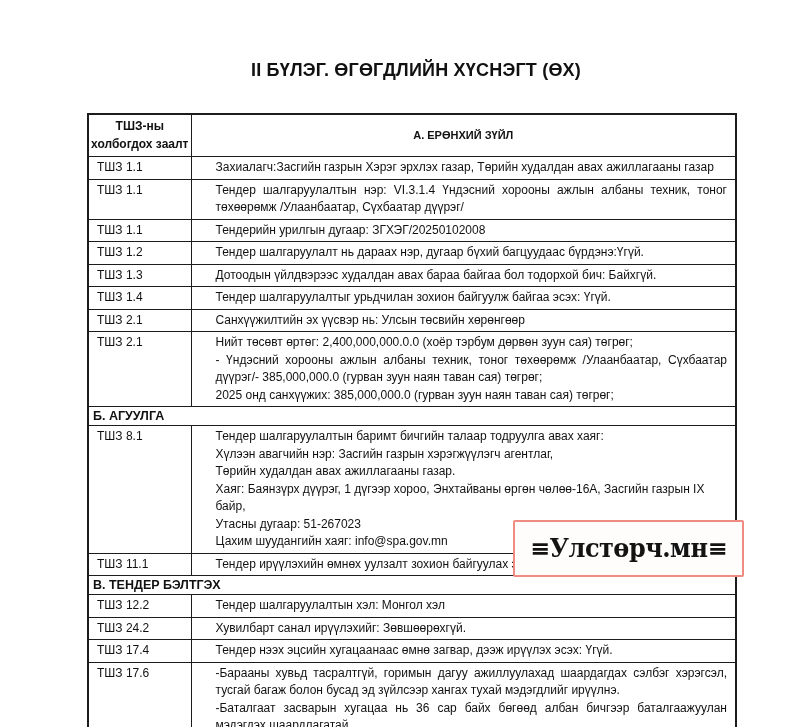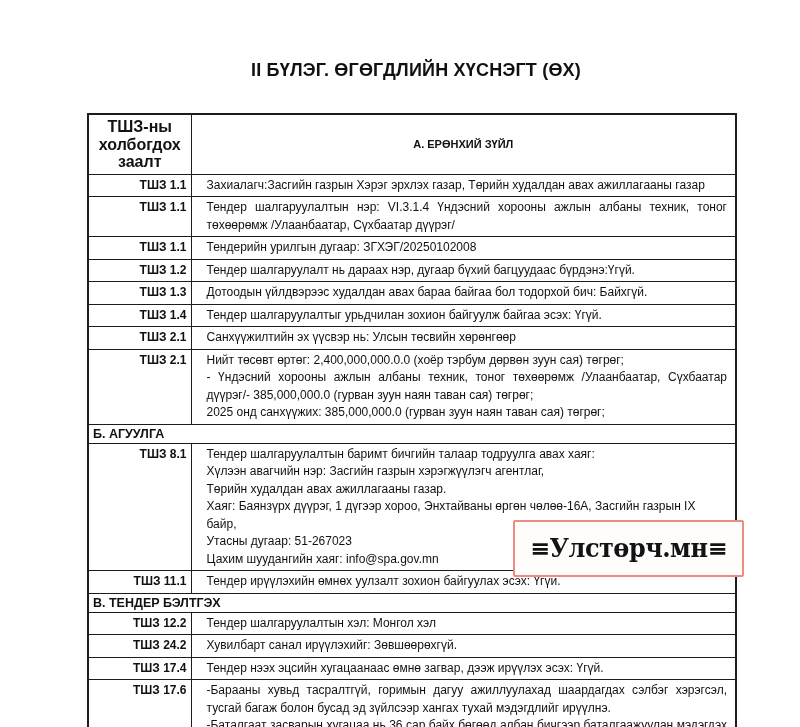--- a/index.html
+++ b/index.html
@@ -33,37 +33,36 @@
     border:1.5px solid #1c1c1c;
     vertical-align:top;
     font-size:12px;
     line-height:17.5px;
   }
   th.ref-head {
     width:103px;
     font-weight:bold;
     text-align:center;
     padding:3px 2px;
-    font-size:16px;
+    font-size:12px;
   }
   th.main-head {
     font-weight:bold;
     text-align:center;
     vertical-align:middle;
     font-size:11px;
     padding:3px 6px;
   }
   td.ref-cell {
-    font-weight:bold;
+    font-weight:normal;
     padding:2px 4px 2px 8px;
     white-space:nowrap;
-    text-align:right;
   }
   td.content-cell {
-    padding:2px 8px 2px 15px;
+    padding:2px 8px 2px 24px;
   }
   td.content-cell.justify div { text-align:justify; }
   td.section-cell {
     font-weight:bold;
     text-align:left;
     font-size:12.5px;
     padding:1px 4px;
     line-height:16px;
   }
   .watermark {

